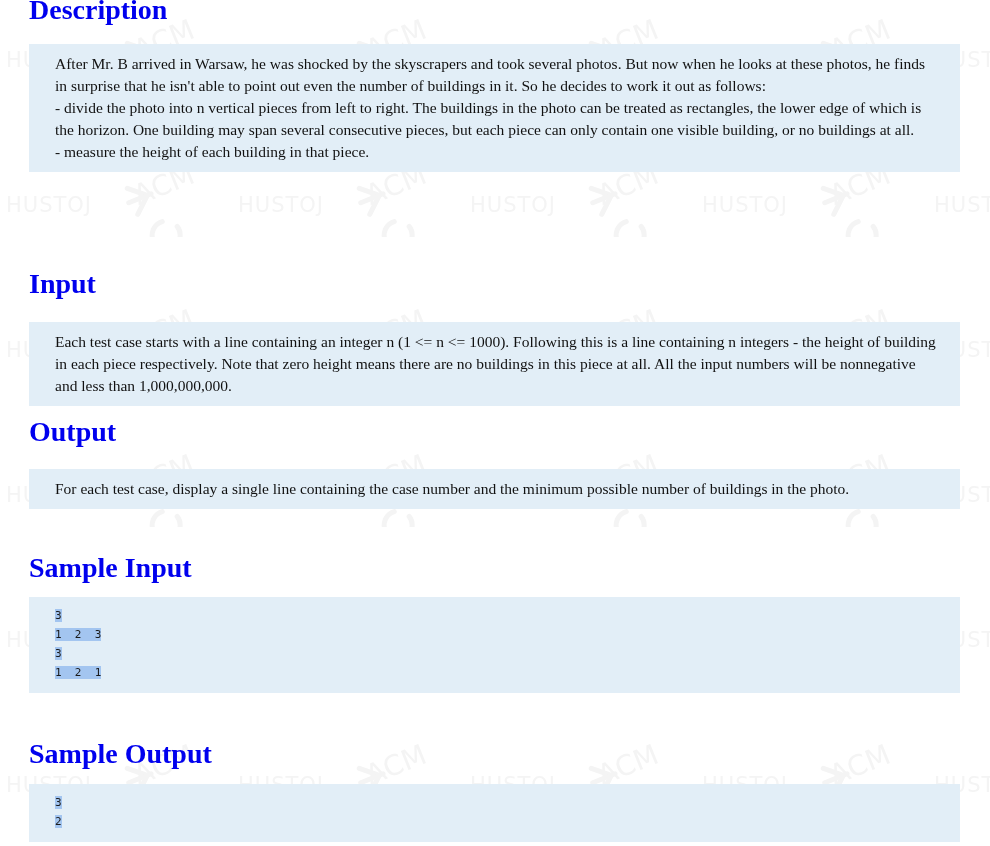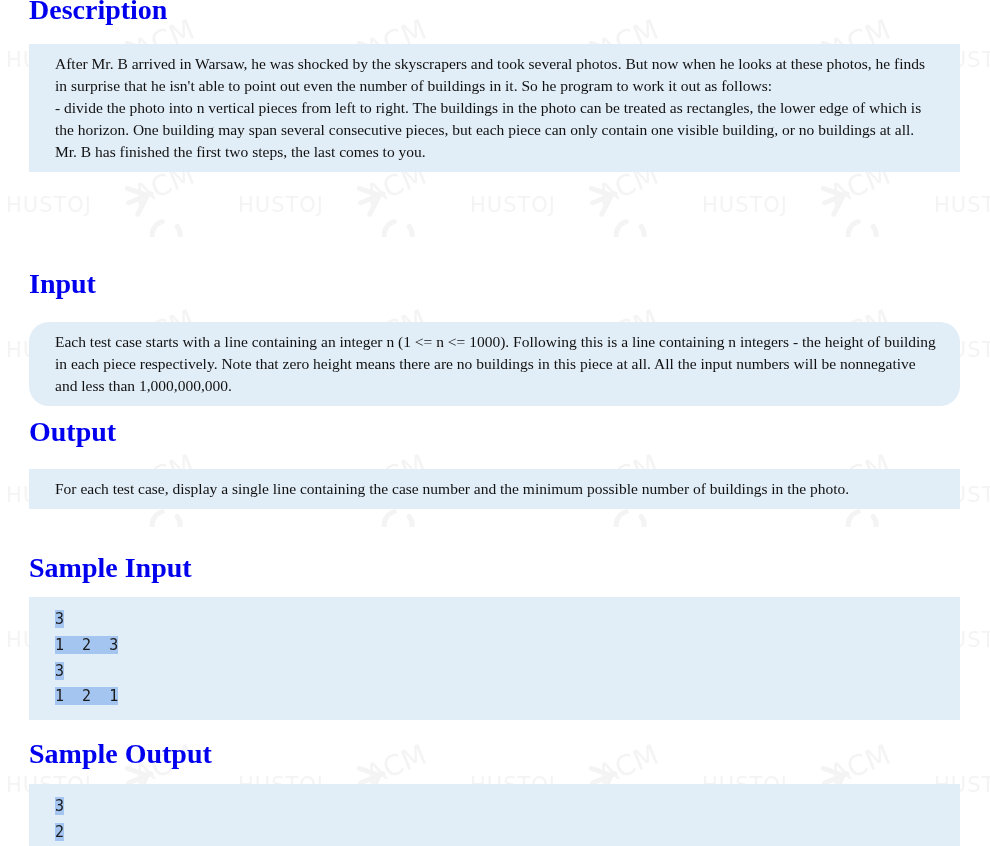--- a/index.html
+++ b/index.html
@@ -75,35 +75,35 @@
   .panel p {
     margin: 0;
   }
 
   pre.sample {
     background: #e2eef7;
     margin: 0;
     padding: 10px 22px 10px 26px;
     box-sizing: border-box;
     font-family: "DejaVu Sans Mono", "Liberation Mono", monospace;
-    font-size: 15px;
+    font-size: 11px;
     line-height: 1.72;
     color: #1a1a1a;
     white-space: pre;
   }
   pre.sample .sel {
     background: #a3c5f0;
   }
 
   
   #title-description { position: absolute; left: 29px; top: -4px; }
   #panel-description { position: absolute; left: 29px; top: 44px; width: 931px; }
 
   #title-input       { position: absolute; left: 29px; top: 270px; font-family: Liberation Serif, serif; }
-  #panel-input       { position: absolute; left: 29px; top: 322px; width: 931px; border-radius: 20px; }
+  #panel-input       { position: absolute; left: 29px; top: 322px; width: 931px; }
 
   #title-output      { position: absolute; left: 29px; top: 418px; }
   #panel-output      { position: absolute; left: 29px; top: 469px; width: 931px; }
 
   #title-sample-input  { position: absolute; left: 29px; top: 543px; margin-top: 11px; }
   #panel-sample-input  { position: absolute; left: 29px; top: 597px; width: 931px; }
 
   #title-sample-output { position: absolute; left: 29px; top: 730px; margin-top: 10px; }
   #panel-sample-output { position: absolute; left: 29px; top: 784px; width: 931px; }
 </style>
@@ -441,23 +441,23 @@
     <div class="wm-tile" style="left: 928px; top: 725px;">
       <div class="wm-hustoj">HUSTOJ</div>
     </div>
   </div>
 
 <div id="content">
 
   <h2 class="section-title" id="title-description">Description</h2>
 
   <div class="panel" id="panel-description">
-    <p>After Mr. B arrived in Warsaw, he was shocked by the skyscrapers and took several photos. But now when he looks at these photos, he finds in surprise that he isn't able to point out even the number of buildings in it. So he program to work it out as follows:</p>
+    <p>After Mr. B arrived in Warsaw, he was shocked by the skyscrapers and took several photos. But now when he looks at these photos, he finds in surprise that he isn't able to point out even the number of buildings in it. So he decides to work it out as follows:</p>
     <p>- divide the photo into n vertical pieces from left to right. The buildings in the photo can be treated as rectangles, the lower edge of which is the horizon. One building may span several consecutive pieces, but each piece can only contain one visible building, or no buildings at all.</p>
-    <p>Mr. B has finished the first two steps, the last comes to you.</p>
+    <p>- measure the height of each building in that piece.</p>
   </div>
 
   <h2 class="section-title" id="title-input">Input</h2>
 
   <div class="panel" id="panel-input">
     <p>Each test case starts with a line containing an integer n (1 &lt;= n &lt;= 1000). Following this is a line containing n integers - the height of building in each piece respectively. Note that zero height means there are no buildings in this piece at all. All the input numbers will be nonnegative and less than 1,000,000,000.</p>
   </div>
 
   <h2 class="section-title" id="title-output">Output</h2>
 

